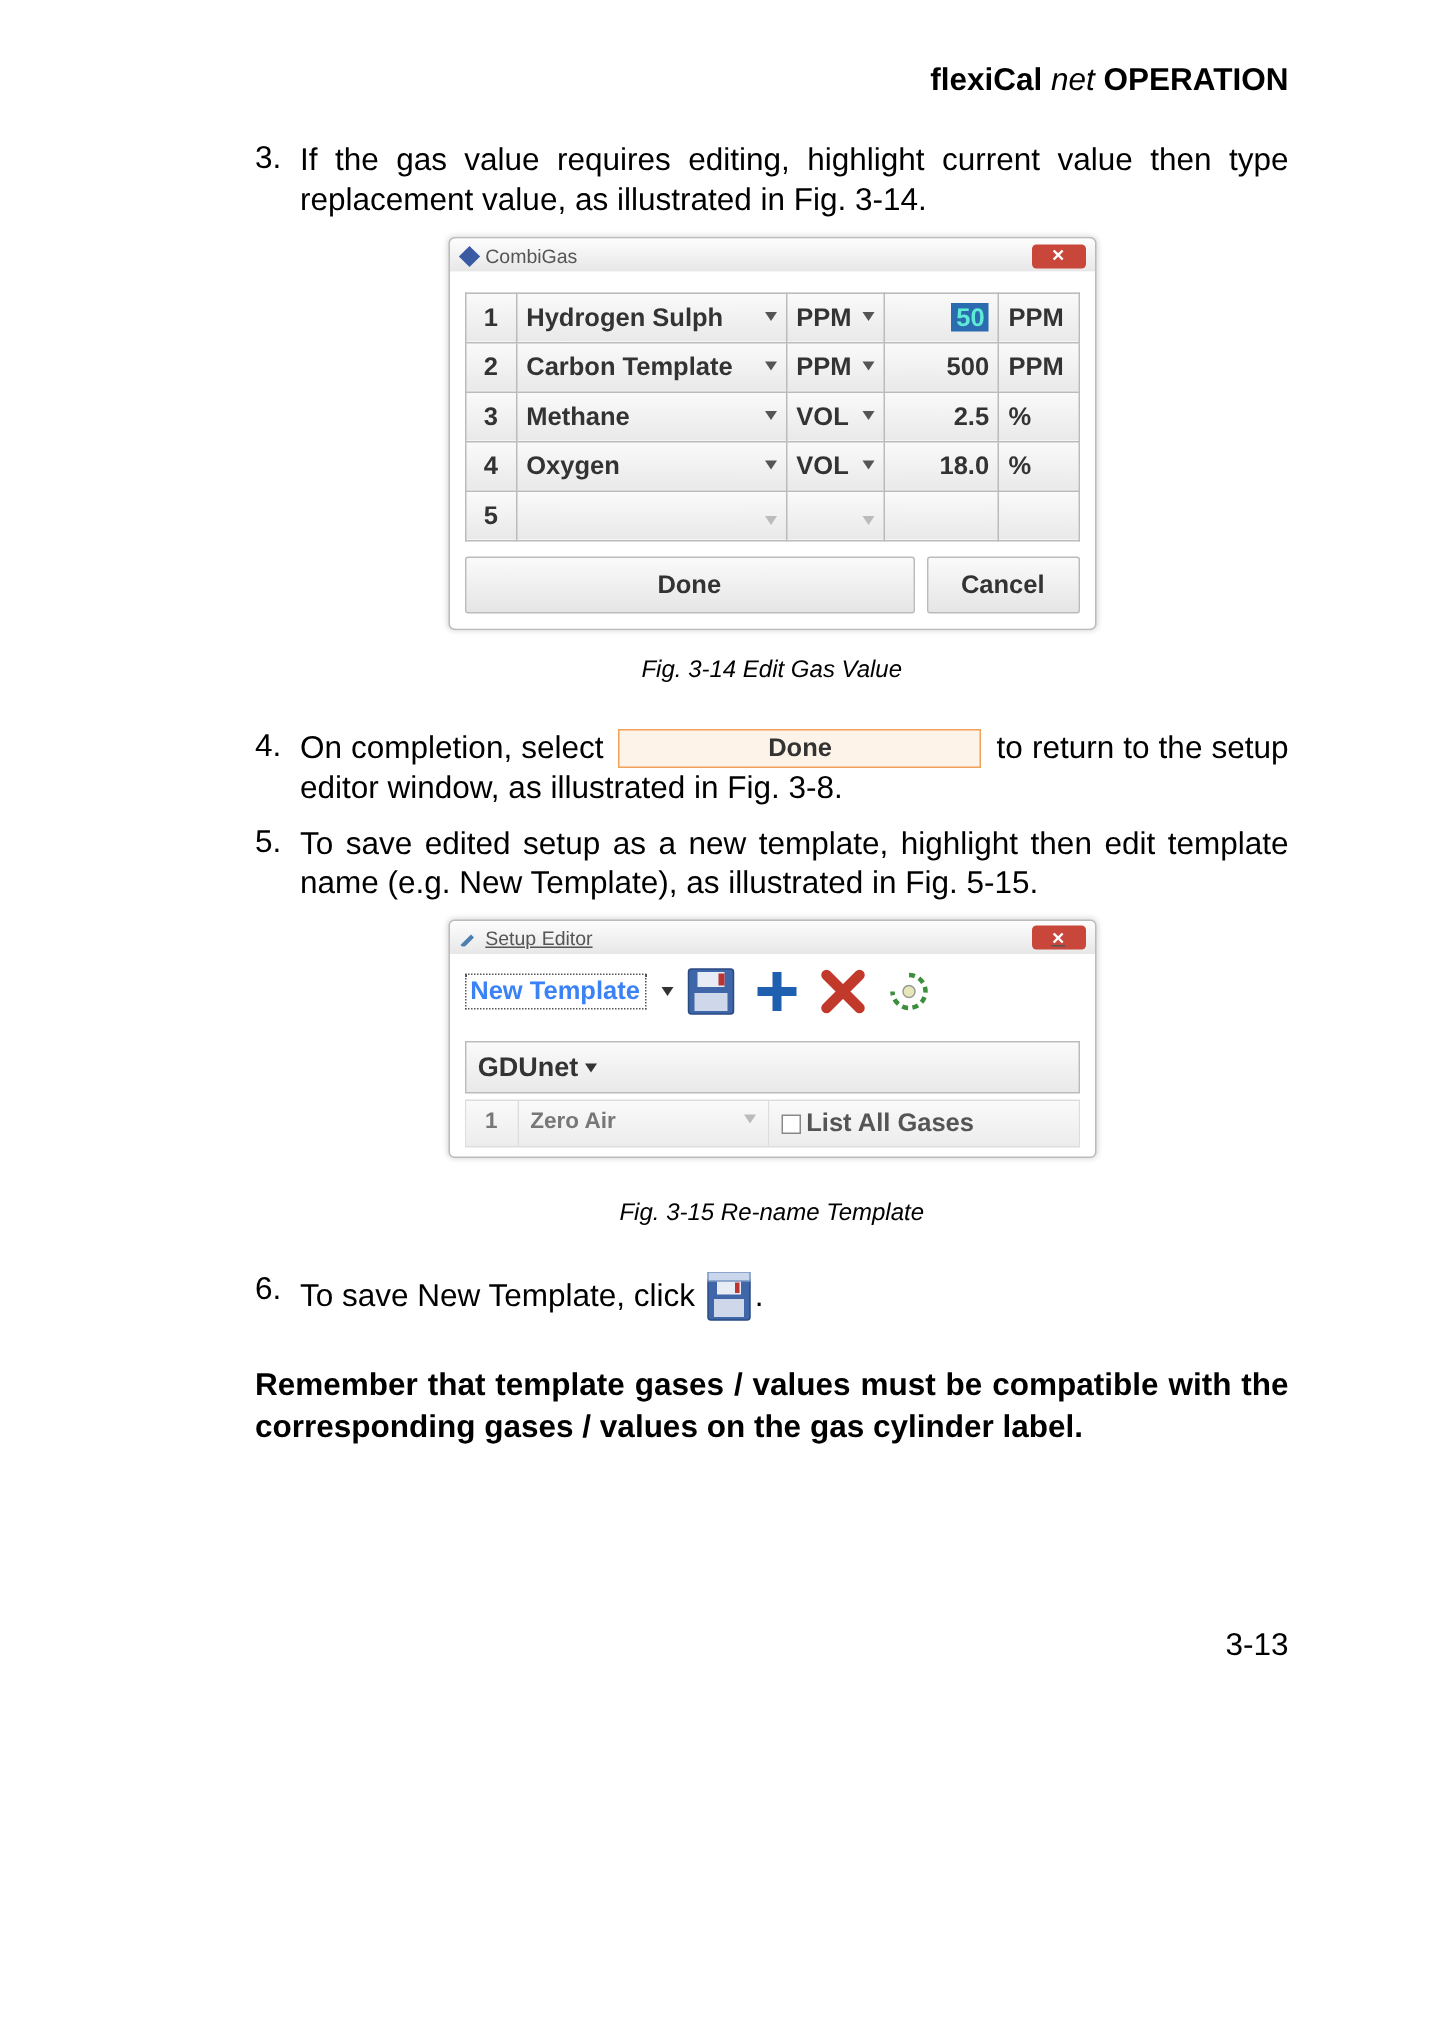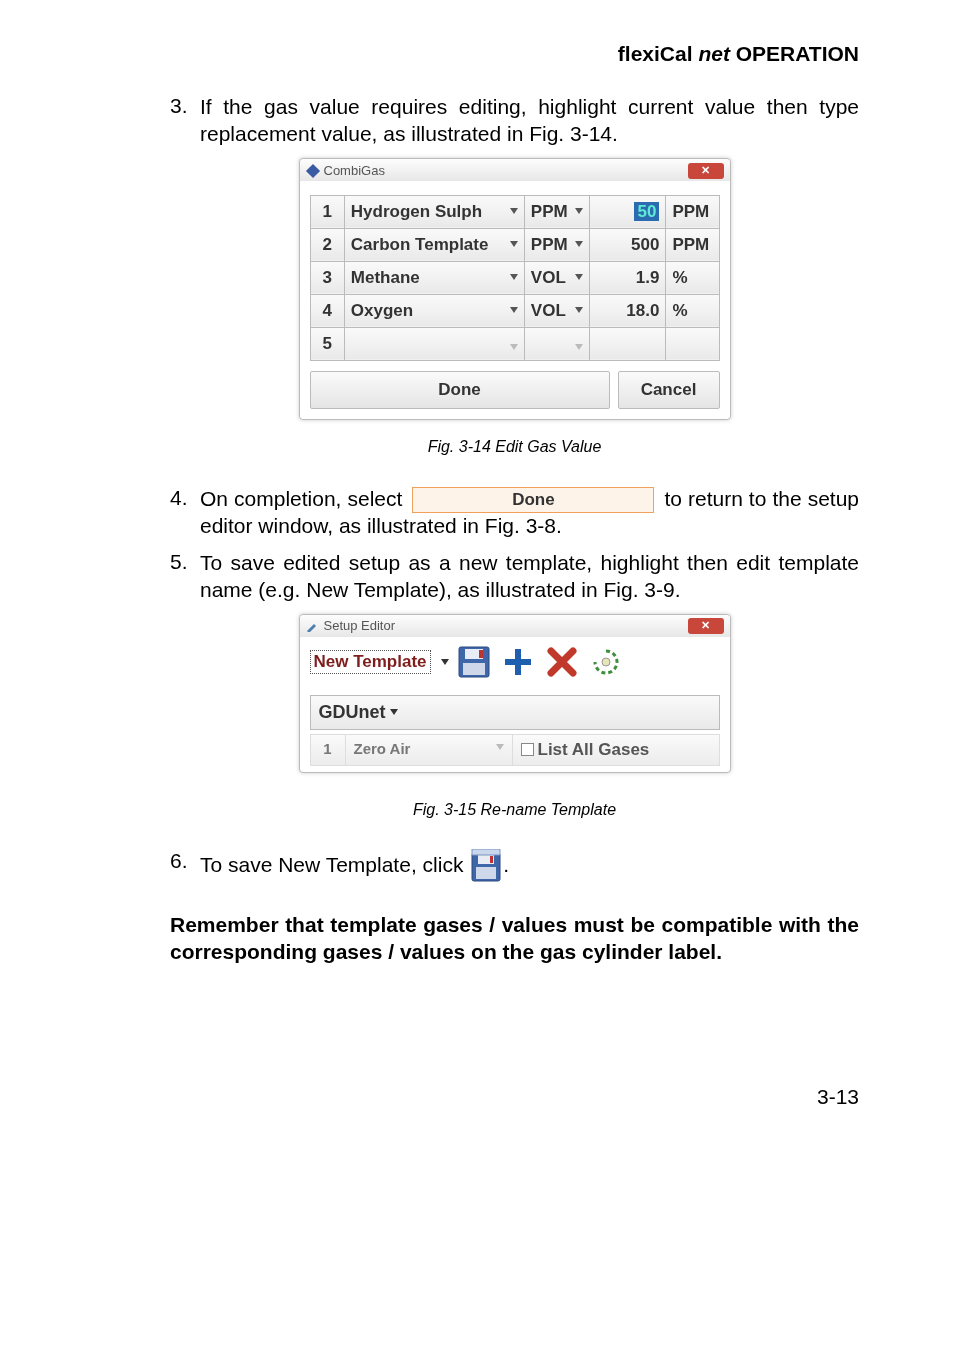--- a/index.html
+++ b/index.html
@@ -13,21 +13,21 @@
   .page {
     padding: 42px 95px 60px 170px;
     box-sizing: border-box;
   }
   .header {
     text-align: right;
     font-weight: bold;
     font-size: 21px;
     margin-bottom: 28px;
   }
-  .header .italic { font-style: italic; font-weight: bold; }
+  .header .italic { font-style: italic; font-weight: normal; }
   .num-list {
     display: flex;
   }
   .num-list .num {
     flex: 0 0 30px;
     font-size: 21px;
   }
   .num-list .txt {
     flex: 1;
     font-size: 21px;
@@ -120,26 +120,26 @@
     flex:1;border:1px solid #bbb;background:linear-gradient(#fafafa,#e5e5e5);padding:8px 0;text-align:center;font-size:17px;font-weight:bold;color:#333;border-radius:2px;
   }
   .dlg-foot .btn.cancel { flex:0 0 100px; }
   
   .dlg2 {
     width: 430px;
     margin: 10px auto 0 auto;
     border:1px solid #bbb;border-radius:4px;background:#fff;box-shadow:0 0 4px rgba(0,0,0,0.2);
   }
   .dlg2-title {
-    display:flex;align-items:center;justify-content:space-between;padding:3px 6px;font-size:13px;color:#555;background:linear-gradient(#fdfdfd,#e7e7e7);border-radius:4px 4px 0 0;
+    display:flex;align-items:center;justify-content:space-between;padding:3px 6px;font-size:13px;color:#555;background:linear-gradient(#fdfdfd,#e7e7e7);border-radius:4px 4px 0 0;text-decoration:underline;
   }
   .dlg2-body { padding: 6px 10px 6px 10px; }
   .tmpl-row { display:flex;align-items:center;gap:6px; }
   .tmpl-name {
-    border:1px dotted #555;padding:1px 3px;font-size:17px;font-weight:bold;color:#7f1d1d;
+    border:1px dotted #555;padding:1px 3px;font-size:17px;font-weight:bold;color:#3b82f6;
   }
   .icon-btn { width:38px;height:38px;display:flex;align-items:center;justify-content:center; }
   .gdunet {
     border:1px solid #bbb;background:linear-gradient(#fafafa,#e9e9e9);margin-top:14px;padding:6px 8px;font-weight:bold;font-size:18px;color:#333;display:flex;justify-content:flex-start;align-items:center;
   }
   .zero-row { display:flex;margin-top:4px;border:1px solid #ddd; }
   .zero-row .c { border-right:1px solid #ddd;padding:5px 8px;font-size:15px;color:#777;font-weight:bold;background:linear-gradient(#fafafa,#ececec);}
   .zero-row .c.idx2{width:18px;text-align:center;}
   .zero-row .c.gas2{width:150px;}
   .zero-row .c.chk{flex:1;border-right:none;color:#555;font-size:17px;display:flex;align-items:center;gap:4px;text-align:center;}
@@ -184,21 +184,21 @@
           <td class="idx">2</td>
           <td class="gas"><span>Carbon Template</span><span class="dd-arrow"></span></td>
           <td class="unit"><span>PPM</span><span class="dd-arrow"></span></td>
           <td class="val">500</td>
           <td class="u2">PPM</td>
         </tr>
         <tr>
           <td class="idx">3</td>
           <td class="gas"><span>Methane</span><span class="dd-arrow"></span></td>
           <td class="unit"><span>VOL</span><span class="dd-arrow"></span></td>
-          <td class="val">1.9</td>
+          <td class="val">2.5</td>
           <td class="u2">%</td>
         </tr>
         <tr>
           <td class="idx">4</td>
           <td class="gas"><span>Oxygen</span><span class="dd-arrow"></span></td>
           <td class="unit"><span>VOL</span><span class="dd-arrow"></span></td>
           <td class="val">18.0</td>
           <td class="u2">%</td>
         </tr>
         <tr>
@@ -221,21 +221,21 @@
 
   <div class="num-list">
     <div class="num">4.</div>
     <div class="txt">
       <span>On completion, select </span><span class="done-inline">Done</span><span> to return to the setup editor window, as illustrated in Fig. 3-8.</span>
     </div>
   </div>
 
   <div class="num-list" style="margin-top:10px;">
     <div class="num">5.</div>
-    <div class="txt">To save edited setup as a new template, highlight then edit template name (e.g. New Template), as illustrated in Fig. 3-9.</div>
+    <div class="txt">To save edited setup as a new template, highlight then edit template name (e.g. New Template), as illustrated in Fig. 5-15.</div>
   </div>
 
   <div class="dlg2">
     <div class="dlg2-title">
       <div style="display:flex;align-items:center;gap:6px;">
         <svg width="12" height="12">
             <path d="M1 11 L8 4 L10 6 L3 13 Z" fill="#4b7fb0"></path>
           </svg>
         <span>Setup Editor</span>
       </div>

